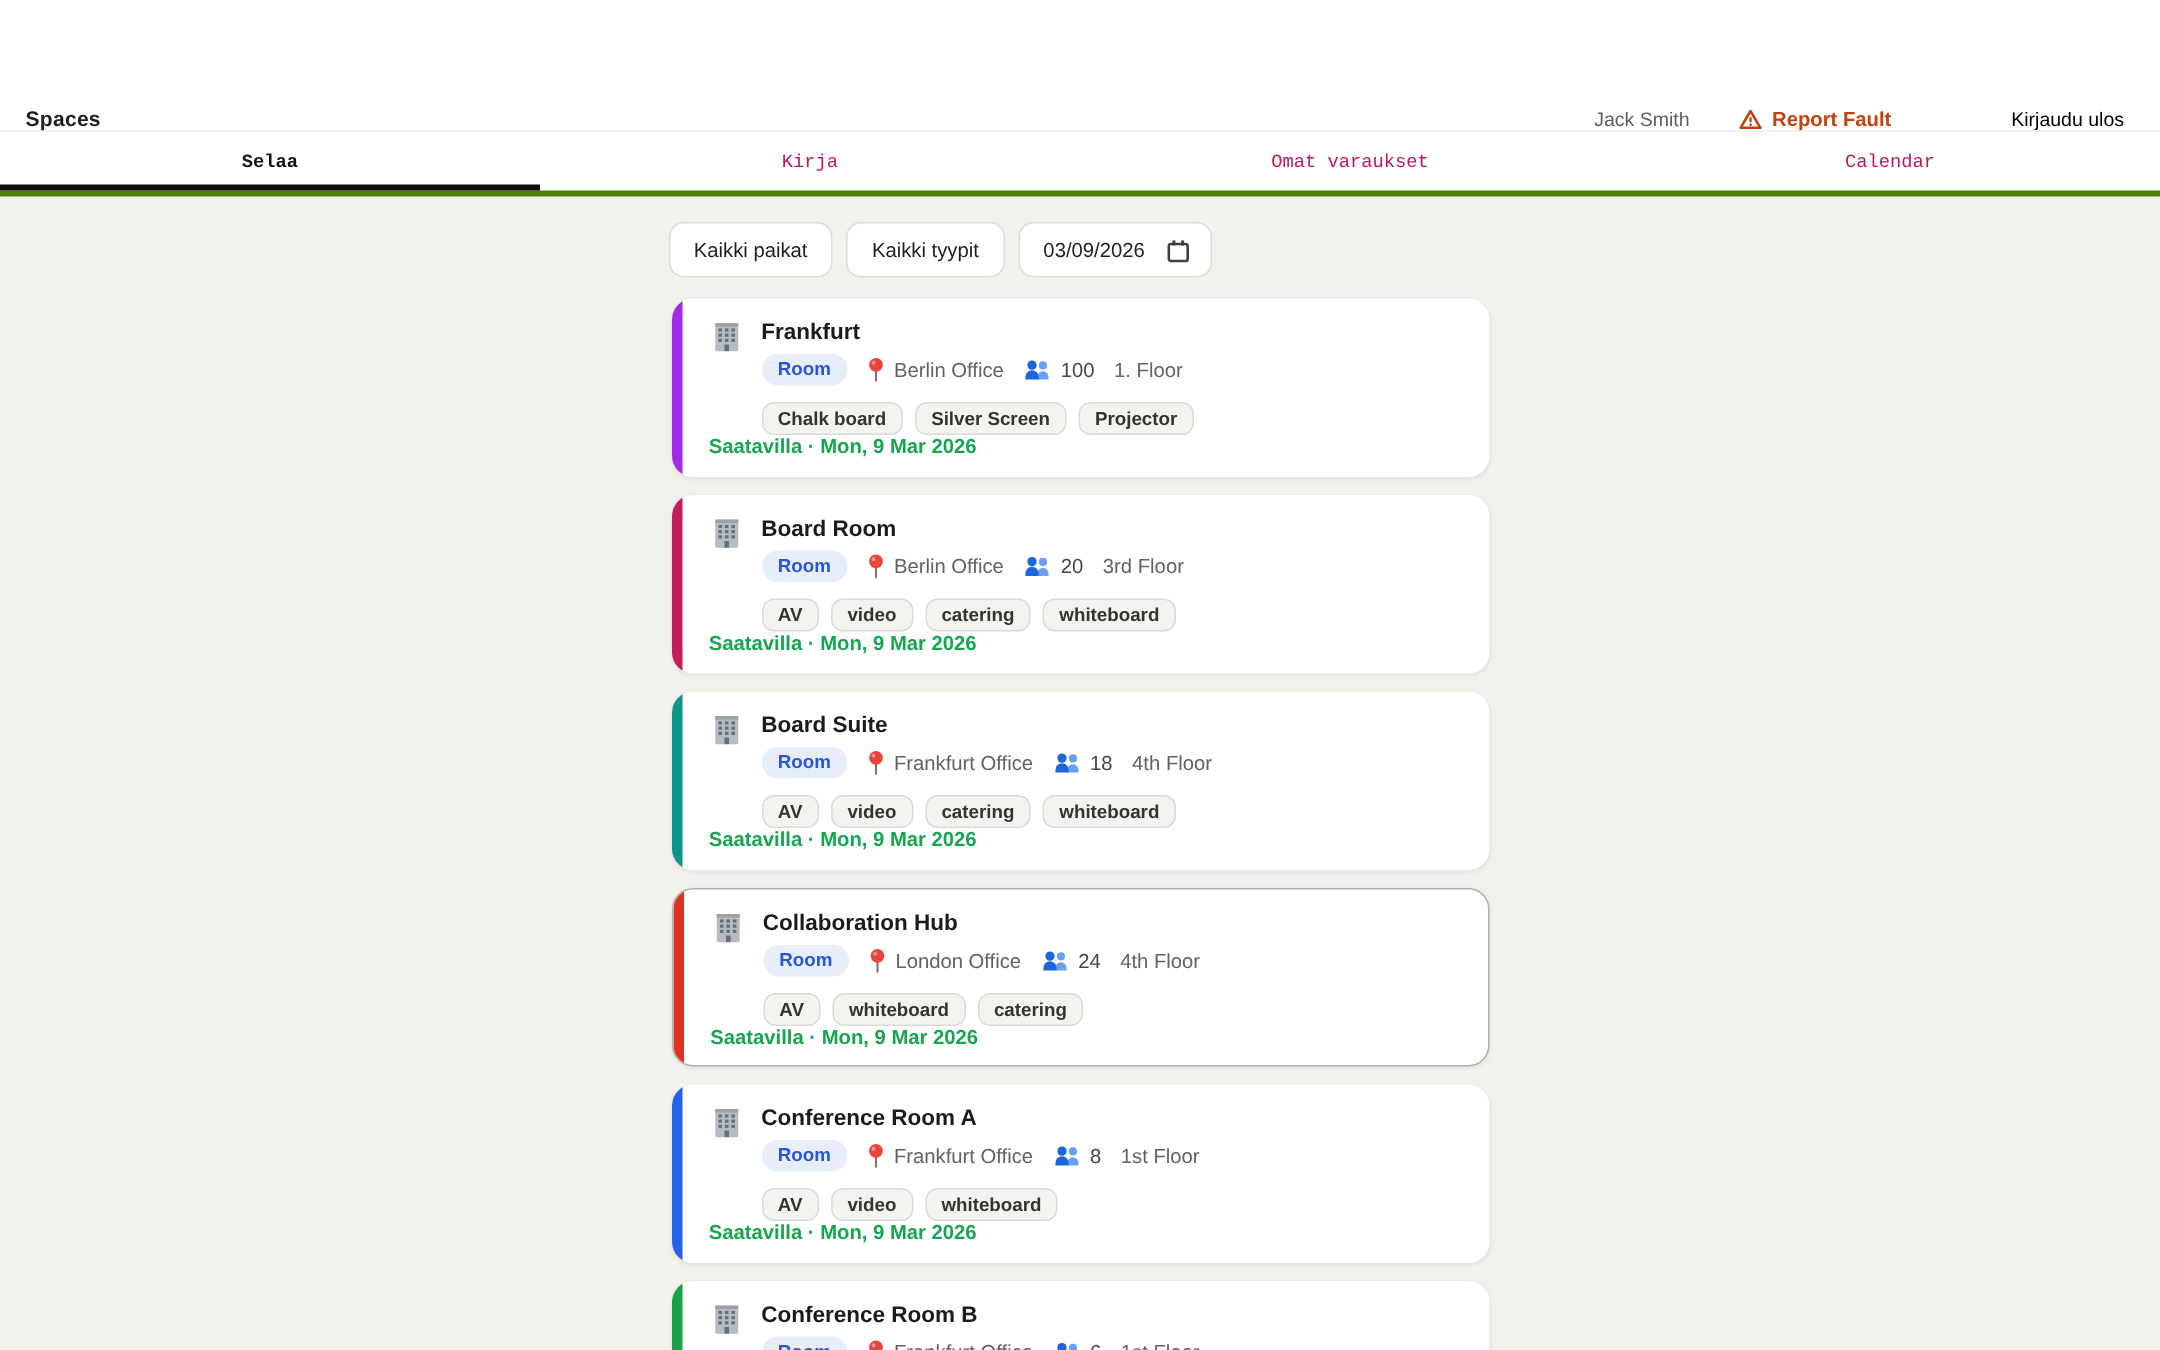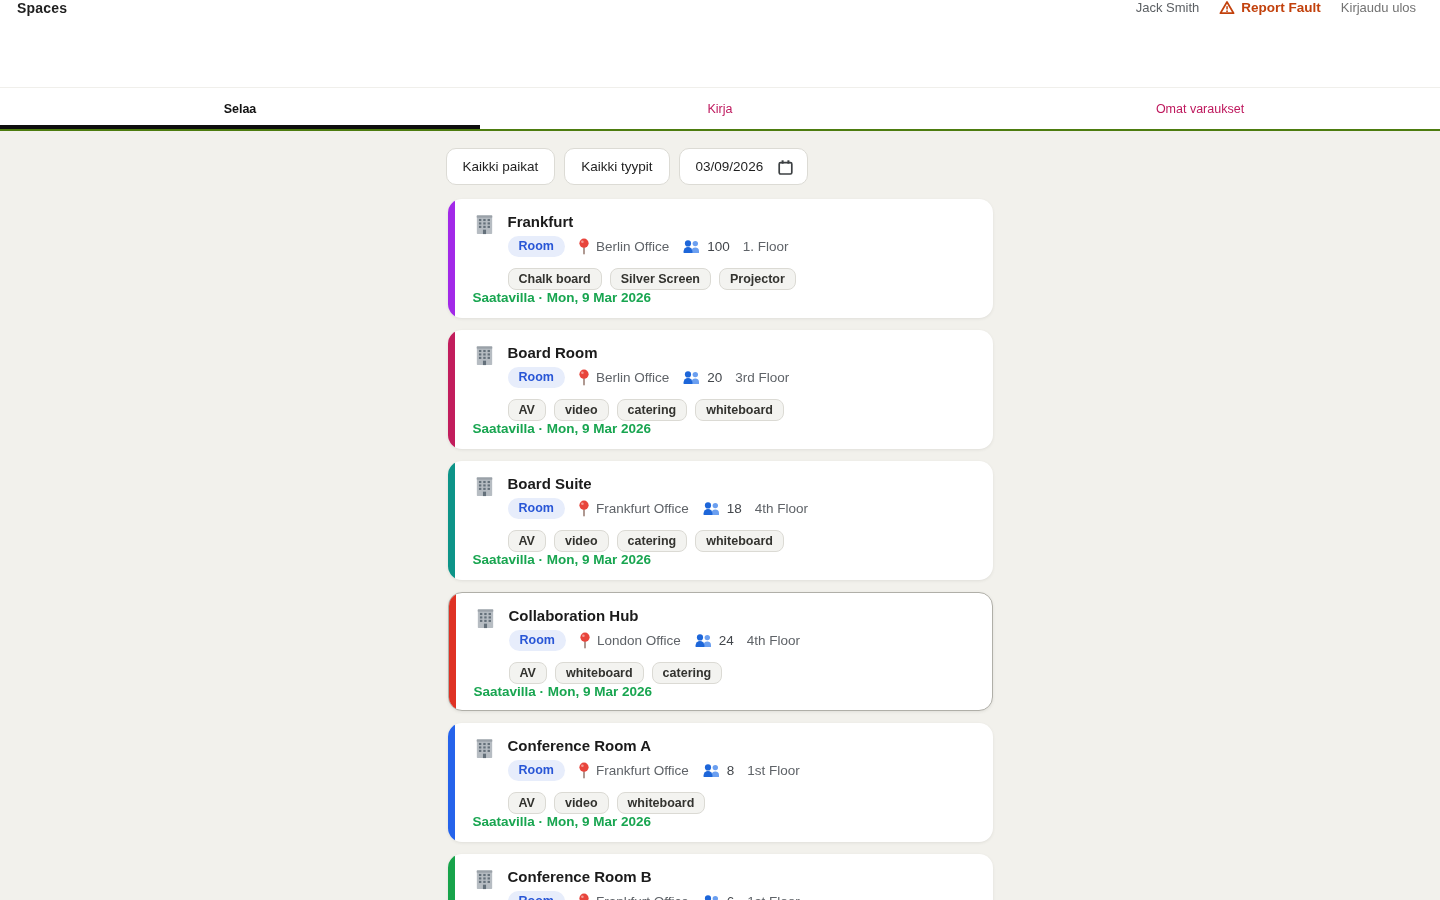--- a/index.html
+++ b/index.html
@@ -1,31 +1,31 @@
 <!DOCTYPE html>
 <html><head>
 <meta charset="utf-8">
 <style>
   * { margin:0; padding:0; box-sizing:border-box; }
   html,body { width:1440px; height:900px; overflow:hidden; background:#f2f1ec;
               font-family:"Liberation Sans", sans-serif; }
 
   
-  .header { height:87px; background:#fff; display:flex; align-items:flex-start;
+  .header { height:87px; background:#fff; display:flex; align-items:flex-end;
             justify-content:space-between; padding:0 24px 0 17px; }
   .app-title { font-size:14px; font-weight:700; color:#1f1f1f; letter-spacing:.2px; }
-  .header-right { display:flex; align-items:center; gap:20px; }
+  .header-right { display:flex; align-items:center; gap:33px; }
   .user-name { font-size:13px; color:#5b5f63; }
   .report-fault { display:flex; align-items:center; gap:6px; font-size:13.5px;
                   font-weight:700; color:#c2410c; cursor:pointer; }
-  .logout { font-size:13px; color:#737373; cursor:pointer; }
+  .logout { font-size:13px; color:#000000; cursor:pointer;margin-left:47px; }
 
   
   .tab-bar { height:44px; background:#fff; display:flex; border-top:1px solid #f0efeb;
-             border-bottom:2px solid #4d7c0f; }
+             border-bottom:4px solid #4d7c0f;font-family:Liberation Mono, monospace; }
   .tab { flex:1; display:flex; align-items:center; justify-content:center;
          font-size:12.5px; color:#be185d; cursor:pointer; height:100%;
          border-bottom:4px solid transparent; padding-top:4px; }
   .tab.active { color:#121212; font-weight:700; border-bottom-color:#0e0e0e; }
 
   
   .main { height:769px; overflow:hidden; }
   .content-col { width:545px; margin:0 auto; }
 
   .filters { display:flex; gap:9px; margin-top:17px; align-items:center; margin-left:-2px; }
@@ -81,20 +81,23 @@
 <div class="tab-bar">
     <div class="tab active">
     <span>Selaa</span>
   </div>
     <div class="tab">
     <span>Kirja</span>
   </div>
     <div class="tab">
     <span>Omat varaukset</span>
   </div>
+    <div class="tab">
+    <span>Calendar</span>
+  </div>
   </div>
 
 <div class="main">
   <div class="content-col">
 
     <div class="filters">
       <div class="filter-pill">
         <span>Kaikki paikat</span>
       </div>
       <div class="filter-pill">

